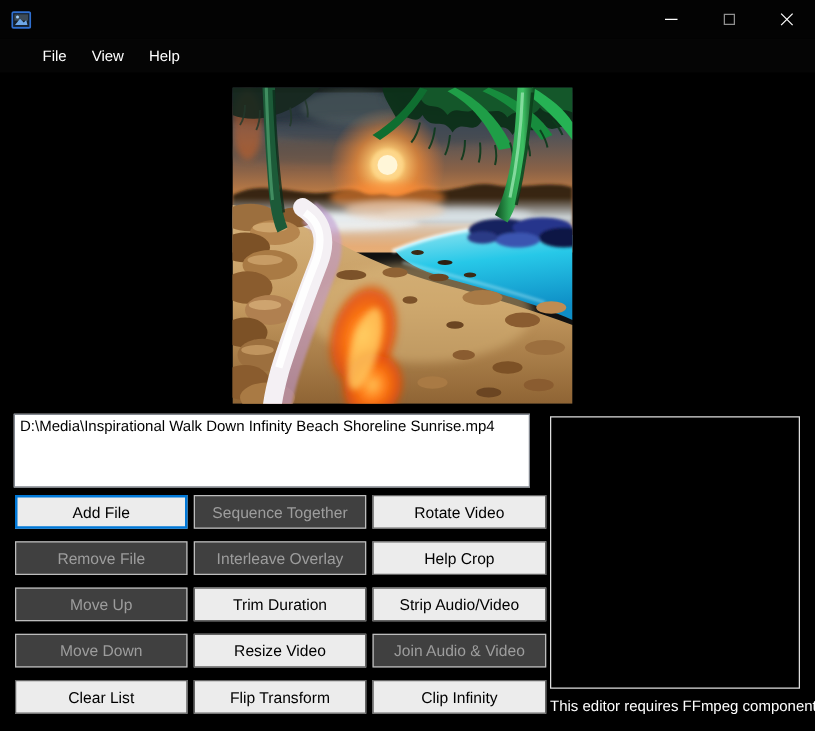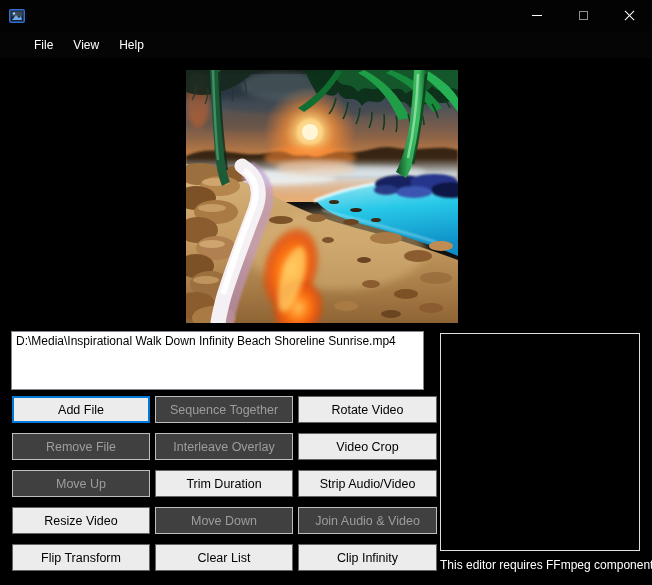--- a/index.html
+++ b/index.html
@@ -266,28 +266,28 @@
 
   <div class="status">This editor requires FFmpeg components.</div>
 
   <div class="btn-grid">
     <button type="button" class="btn focused">Add File</button>
     <button type="button" class="btn disabled">Sequence Together</button>
     <button type="button" class="btn">Rotate Video</button>
 
     <button type="button" class="btn disabled">Remove File</button>
     <button type="button" class="btn disabled">Interleave Overlay</button>
-    <button type="button" class="btn">Video Crop</button>
+    <button type="button" class="btn">Help Crop</button>
 
     <button type="button" class="btn disabled">Move Up</button>
     <button type="button" class="btn">Trim Duration</button>
     <button type="button" class="btn">Strip Audio/Video</button>
 
+    <button type="button" class="btn disabled">Move Down</button>
     <button type="button" class="btn">Resize Video</button>
-    <button type="button" class="btn disabled">Move Down</button>
     <button type="button" class="btn disabled">Join Audio &amp; Video</button>
 
+    <button type="button" class="btn">Clear List</button>
     <button type="button" class="btn">Flip Transform</button>
-    <button type="button" class="btn">Clear List</button>
     <button type="button" class="btn">Clip Infinity</button>
   </div>
 
 </div>
 
 </body></html>

